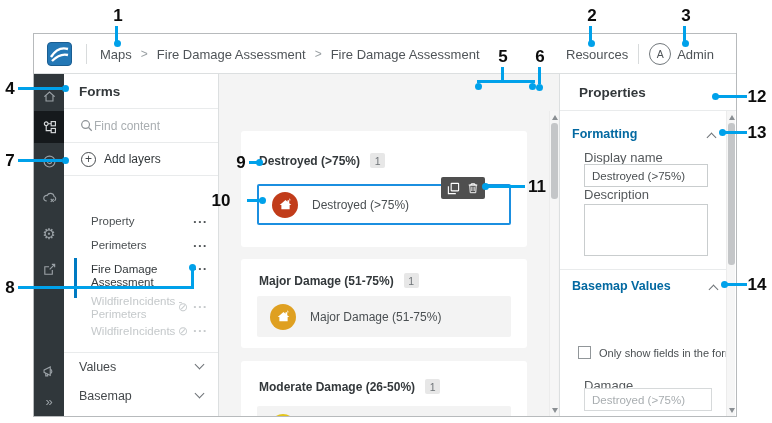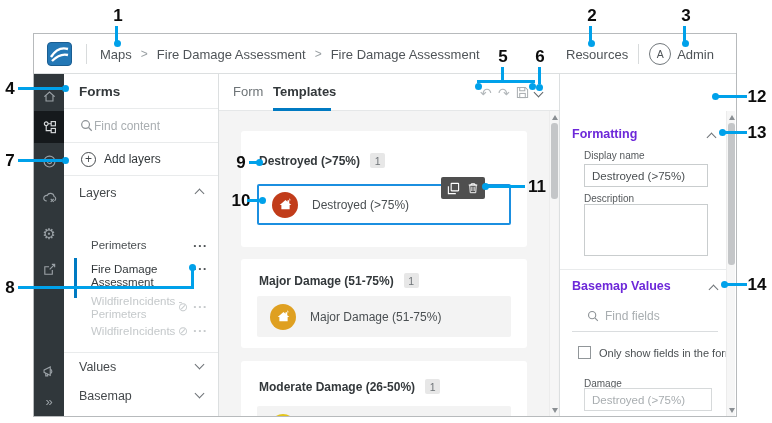--- a/index.html
+++ b/index.html
@@ -90,22 +90,22 @@
   .tri-up { position:absolute; left:1.5px; width:0; height:0; border-left:3px solid transparent;
             border-right:3px solid transparent; border-bottom:5px solid #8a8f93; }
   .tri-down { position:absolute; left:1.5px; width:0; height:0; border-left:3px solid transparent;
               border-right:3px solid transparent; border-top:5px solid #8a8f93; }
 
   
   .props-panel { position:absolute; left:525px; top:40px; width:177px; height:343px; background:#fff;
                  border-left:1px solid #dcdfe0; }
   .pp-title { position:absolute; left:0; top:0; width:100%; height:37px; line-height:37px; padding-left:19px;
               font-size:13.5px; font-weight:bold; color:#33383b; border-bottom:1px solid #e9ebec; }
-  .section-head { position:absolute; left:12px; font-size:12.5px; font-weight:bold; color:#6d28d9; }
-  .field-label { position:absolute; left:24px; font-size:10px; color:#55595c; }
+  .section-head { position:absolute; left:12px; font-size:12.5px; font-weight:bold; color:#0369a1; }
+  .field-label { position:absolute; left:24px; font-size:13px; color:#55595c; }
   .pp-input { position:absolute; left:24px; width:124px; height:23px; border:1px solid #c9cdce;
               font-size:11.5px; color:#4a4f52; padding:0 7px; font-family:"Liberation Sans",sans-serif; background:#fff; }
   .pp-input.disabled { border-color:#d6d9da; color:#a8adb0; }
   .pp-textarea { position:absolute; left:24px; top:130px; width:124px; height:52px; border:1px solid #c9cdce;
                  resize:none; font-family:"Liberation Sans",sans-serif; }
   .pp-divider { position:absolute; left:0; top:195px; width:166px; border-top:1px solid #e9ebec; }
   .pp-search { position:absolute; left:12px; top:228px; width:146px; height:30px; border-bottom:1px solid #dadddf; }
   .pp-search svg { position:absolute; left:15px; top:8px; }
   .pp-search input { position:absolute; left:33px; top:0; width:110px; height:28px; border:0; outline:none;
                      font-size:12px; color:#4a4f52; font-family:"Liberation Sans",sans-serif; }
@@ -202,25 +202,25 @@
             <path d="M9.2 9.2 L12.6 12.6"></path>
           </svg>
         <input type="text" placeholder="Find content" style="">
       </div>
 
       <div class="fp-addlayers">
         <span class="add-circ"></span>
         <span class="lbl">Add layers</span>
       </div>
 
-      <div class="fp-section" style="top:102px;height:33px">
-        <span class="lbl" style="top:10px">Layers</span>
-        <span class="chev up" style="right:15px;top:14px"></span>
-      </div>
-
+
+      <div class="layer-row" style="top:135px;height:24px">
+        <span class="name" style="top:6px">Property</span>
+        <span class="dots" style="top:8px"></span>
+      </div>
       <div class="layer-row" style="top:159px;height:24px">
         <span class="name" style="top:6px">Perimeters</span>
         <span class="dots" style="top:8px"></span>
       </div>
       <div class="layer-row" style="top:183px;height:42px">
         <div class="sel-bar" style="top:1px;height:40px"></div>
         <span class="name" style="top:6px;color:#33383b">Fire Damage Assessment</span>
         <span class="dots" style="top:7px"></span>
       </div>
       <div class="layer-row disabled" style="top:218px;height:32px">
@@ -239,37 +239,20 @@
         <span class="lbl" style="top:8px">Values</span>
         <span class="chev down" style="right:15px;top:9px"></span>
       </div>
       <div class="fp-section" style="top:307px;height:29px">
         <span class="lbl" style="top:8px">Basemap</span>
         <span class="chev down" style="right:15px;top:9px"></span>
       </div>
     </section>
 
     <section class="editor-panel">
-      <div class="tabbar">
-        <span class="tab" style="left:14px">Form</span>
-        <span class="tab active" style="left:54px">Templates</span>
-        <div class="tab-underline"></div>
-        <div class="tool" style="left:261px">↶</div>
-        <div class="tool" style="left:279px">↷</div>
-        <div class="tool" style="left:297px;color:#a9aeb1">
-          <svg width="13" height="13" viewBox="0 0 14 14" stroke-width="1.1">
-              <path d="M1.5 1.5 H10 L12.5 4 V12.5 H1.5 Z"></path>
-              <path d="M4 1.5 V5 H9.5 V1.5"></path>
-              <rect x="4" y="8" width="6" height="4.5"></rect>
-            </svg>
-        </div>
-        <div class="tool" style="left:316px">
-          <span class="chev down" style="position:static;border-color:#5f6569"></span>
-        </div>
-      </div>
 
       <div class="group-card" style="top:57px;height:116px">
         <div class="group-head" style="top:22px">
           <span class="group-title">Destroyed (&gt;75%)</span>
           <span class="badge">1</span>
         </div>
         <div class="hover-tools">
           <svg width="13" height="13" viewBox="0 0 14 14" fill="none" stroke="#fff" stroke-width="1.2">
               <rect x="4.5" y="1.5" width="8" height="8" rx="0.5"></rect>
               <path d="M9.5 12.5 H1.5 V4.5"></path>
@@ -320,41 +303,35 @@
       </div>
 
       <div class="scrollbar" style="left:330px;top:37px;height:306px">
         <div class="tri-up" style="top:4px"></div>
         <div class="sb-thumb" style="top:12px;height:76px"></div>
         <div class="tri-down" style="bottom:4px"></div>
       </div>
     </section>
 
     <section class="props-panel">
+      <div class="pp-title">Properties</div>
 
       <div class="section-head" style="top:53px">Formatting</div>
       <span class="chev up" style="left:148px;top:60px"></span>
 
       <div class="field-label" style="top:76px">Display name</div>
       <input class="pp-input" style="top: 90px;" type="text" value="Destroyed (&gt;75%)">
-      <div class="field-label" style="top:119px">Description</div>
+      <div class="field-label" style="top:113px">Description</div>
       <textarea class="pp-textarea" style=""></textarea>
 
       <div class="pp-divider"></div>
 
       <div class="section-head" style="top:205px">Basemap Values</div>
       <span class="chev up" style="left:150px;top:212px"></span>
 
-      <div class="pp-search">
-        <svg width="12" height="12" viewBox="0 0 14 14" fill="none" stroke="#8d9296" stroke-width="1.3">
-            <circle cx="6" cy="6" r="4.2"></circle>
-            <path d="M9.2 9.2 L12.6 12.6"></path>
-          </svg>
-        <input type="text" placeholder="Find fields" style="">
-      </div>
 
       <div class="checkbox"></div>
       <div class="cb-label">Only show fields in the form</div>
 
       <div class="field-label" style="top:304px">Damage</div>
       <input class="pp-input disabled" style="top: 314px; width: 128px;" type="text" value="Destroyed (&gt;75%)">
 
       <div class="scrollbar" style="left:166px;top:37px;height:306px">
         <div class="tri-up" style="top:4px"></div>
         <div class="sb-thumb" style="top:12px;height:142px"></div>
@@ -396,21 +373,21 @@
 
     <div class="co-num" style="left:10px;top:278px">8</div>
     <div class="co-h" style="left:18px;top:286px;width:176px"></div>
     <div class="co-v" style="left:191px;top:270px;height:19px"></div>
     <div class="co-dot" style="left:189px;top:264px"></div>
 
     <div class="co-num" style="left:241px;top:153px">9</div>
     <div class="co-h" style="left:249px;top:161px;width:9px"></div>
     <div class="co-dot" style="left:256px;top:159px"></div>
 
-    <div class="co-num" style="left:241px;top:191px">10</div>
+    <div class="co-num" style="left:221px;top:191px">10</div>
     <div class="co-h" style="left:247px;top:199px;width:14px"></div>
     <div class="co-dot" style="left:259px;top:197px"></div>
 
     <div class="co-dot" style="left:482px;top:183px"></div>
     <div class="co-h" style="left:488px;top:185px;width:37px"></div>
     <div class="co-num" style="left:537px;top:177px">11</div>
 
     <div class="co-dot" style="left:712px;top:93px"></div>
     <div class="co-h" style="left:718px;top:95px;width:29px"></div>
     <div class="co-num" style="left:757px;top:87px">12</div>

